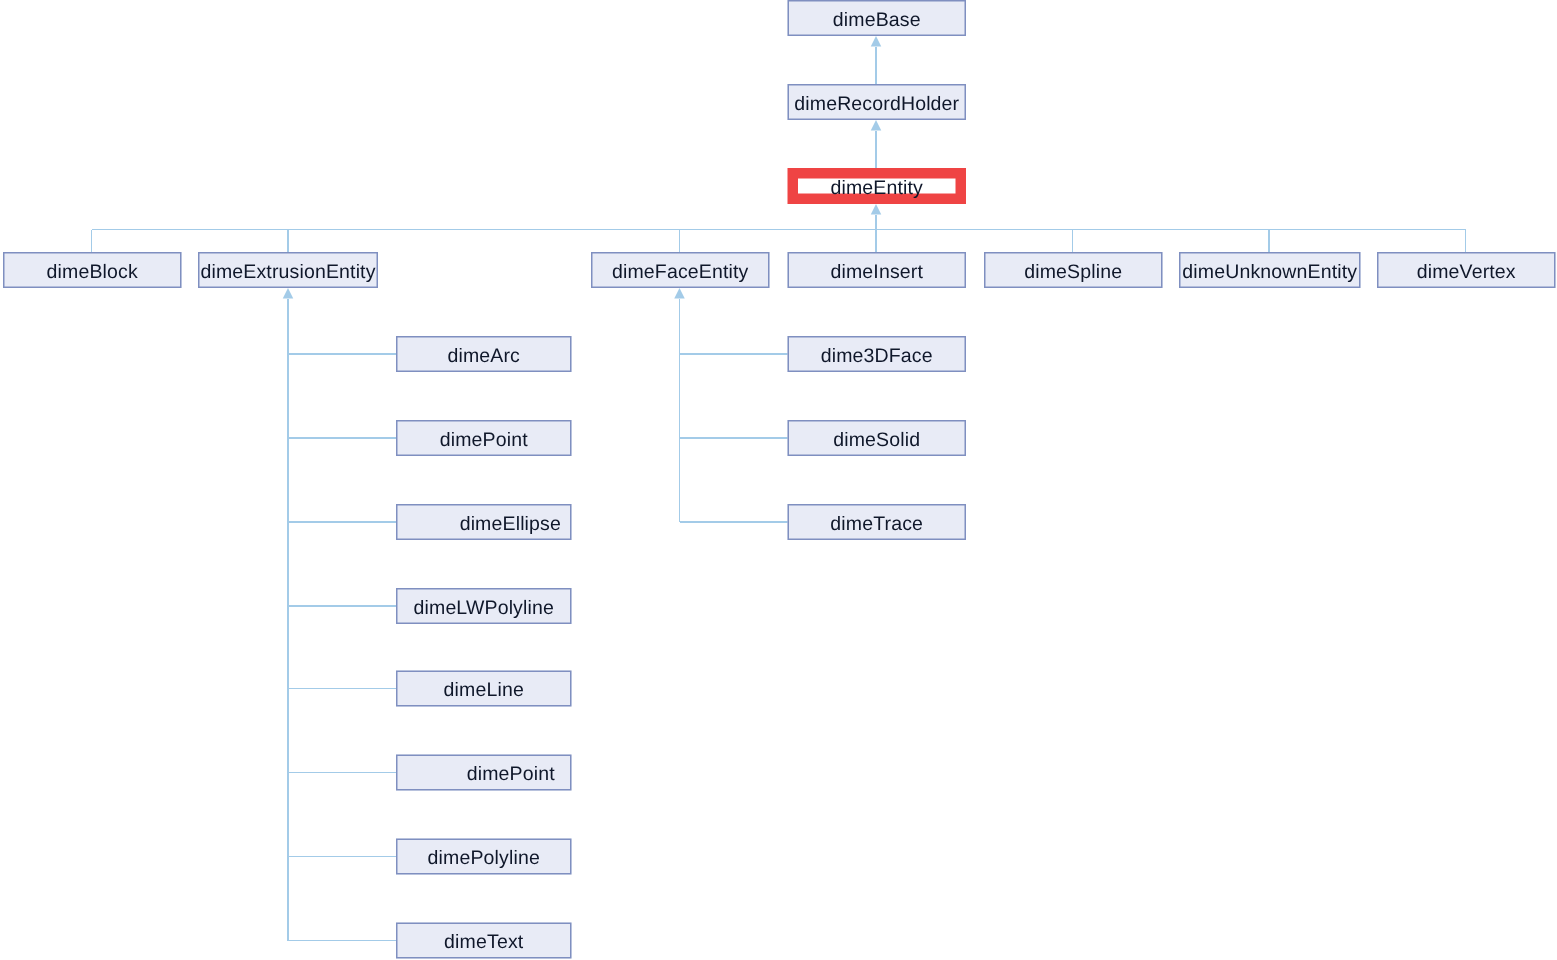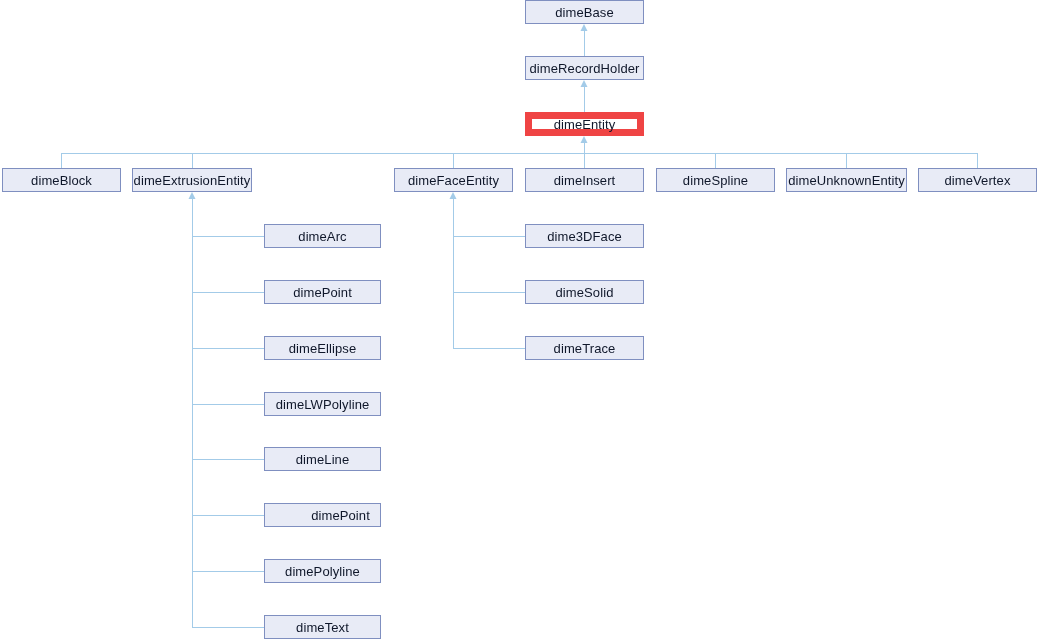--- a/index.html
+++ b/index.html
@@ -113,21 +113,21 @@
       </div>
       <div class="node" style="left: 918px; top: 168px; width: 119px; height: 24px; text-align: right;">
         <span class="node-label">dimeVertex</span>
       </div>
       <div class="node" style="left: 264px; top: 224px; width: 117px; height: 24px;">
         <span class="node-label">dimeArc</span>
       </div>
       <div class="node" style="left: 264px; top: 280px; width: 117px; height: 24px;">
         <span class="node-label">dimePoint</span>
       </div>
-      <div class="node" style="left: 264px; top: 336px; width: 117px; height: 24px;">
+      <div class="node" style="left: 264px; top: 336px; width: 117px; height: 24px; justify-content: flex-end;">
         <span class="node-label">dimeEllipse</span>
       </div>
       <div class="node" style="left: 264px; top: 392px; width: 117px; height: 24px;">
         <span class="node-label">dimeLWPolyline</span>
       </div>
       <div class="node" style="left: 264px; top: 447px; width: 117px; height: 24px;">
         <span class="node-label">dimeLine</span>
       </div>
       <div class="node" style="left: 264px; top: 503px; width: 117px; height: 24px; padding-left: 36px;">
         <span class="node-label">dimePoint</span>

